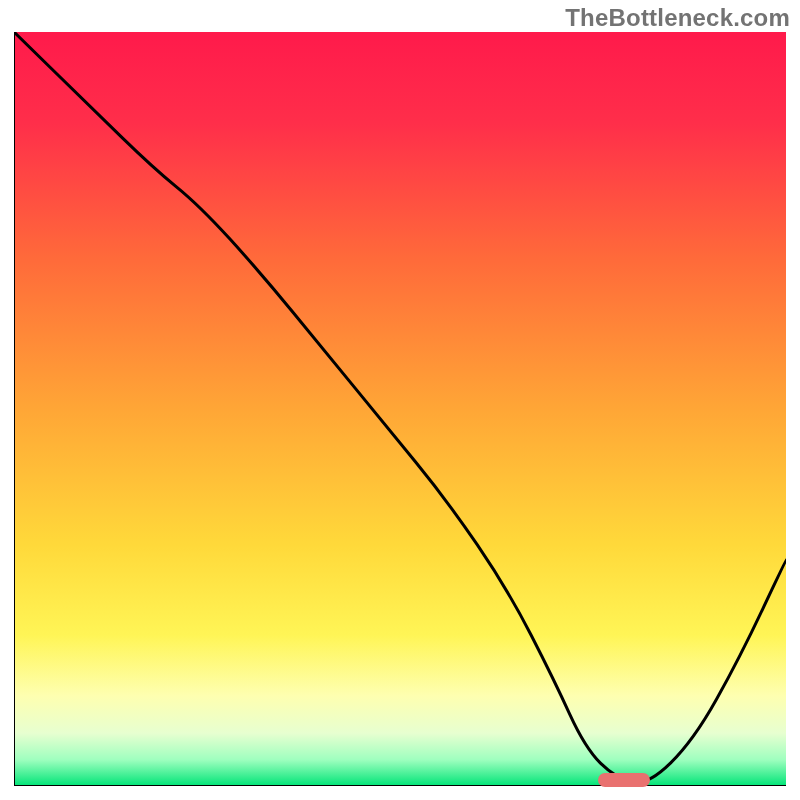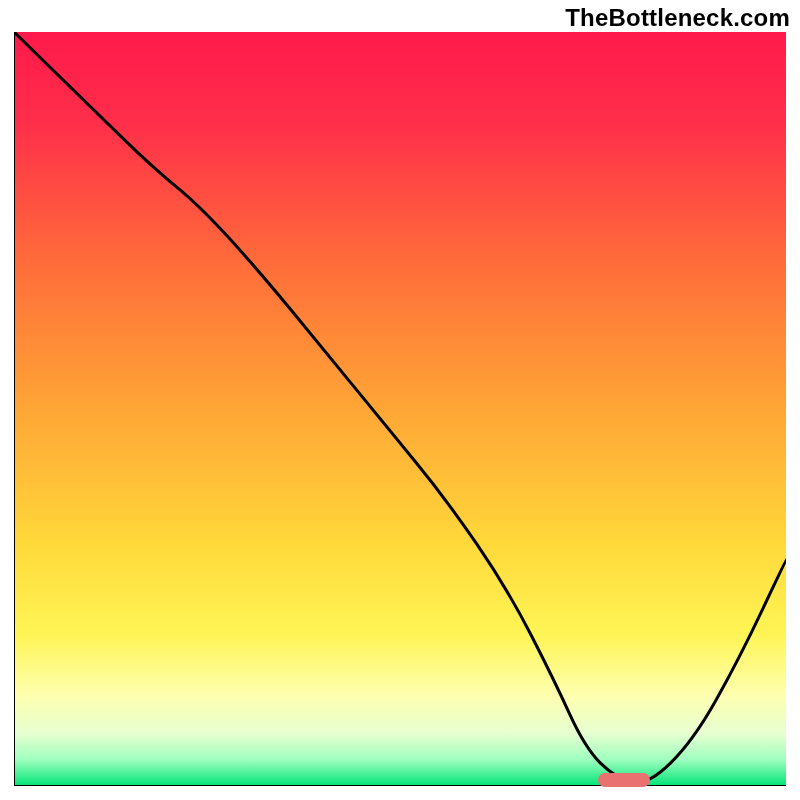--- a/index.html
+++ b/index.html
@@ -15,21 +15,21 @@
     width: 800px;
     height: 800px;
   }
   .watermark {
     position: absolute;
     top: 4px;
     right: 10px;
     font-family: Arial, Helvetica, sans-serif;
     font-size: 24px;
     font-weight: 600;
-    color: #000000;
+    color: #737373;
     letter-spacing: 0.2px;
     z-index: 50;
   }
   .plot-area {
     position: absolute;
     left: 14px;
     top: 32px;
     width: 772px;
     height: 754px;
   }

